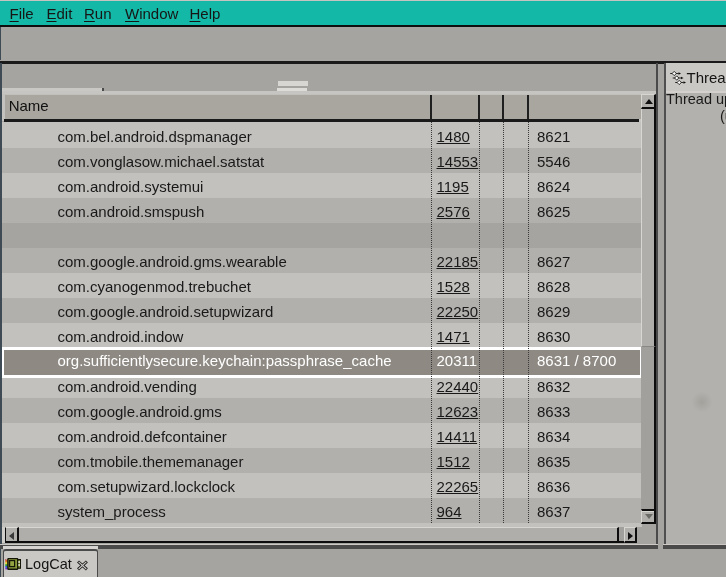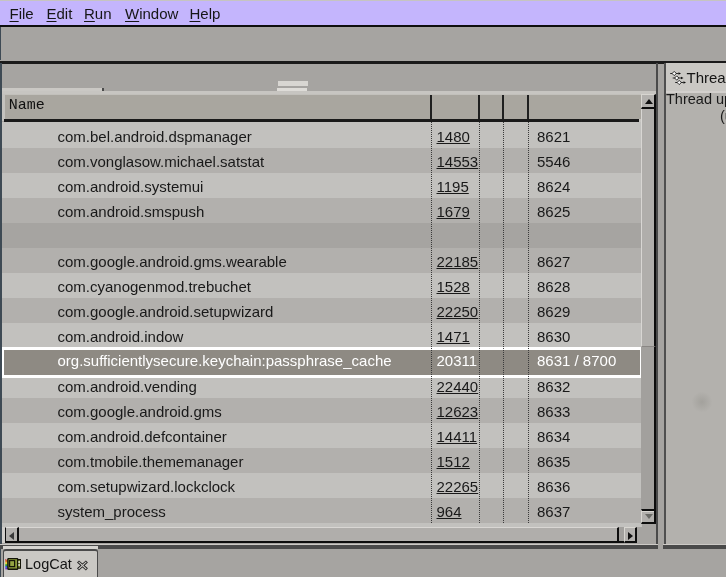--- a/index.html
+++ b/index.html
@@ -1,38 +1,38 @@
 <!DOCTYPE html>
 <html><head>
 <meta charset="utf-8">
 <style>
   * { margin:0; padding:0; box-sizing:border-box; }
   html,body { width:726px; height:577px; overflow:hidden; }
   body { position:relative; background:#a6a4a1; font-family:"Liberation Sans",sans-serif; }
   .abs { position:absolute; }
   .txt { color:#191919; font-size:15px; white-space:nowrap; }
   
-  #menubar { left:0; top:0; width:726px; height:25px; background:#c4b5fd; border-top:1px solid #c6c4c1; }
+  #menubar { left:0; top:0; width:726px; height:25px; background:#14b8a6; border-top:1px solid #c6c4c1; }
   #menubar span { position:absolute; top:4px; font-size:15px; color:#161616; }
   #menubar span u { text-decoration:underline; text-underline-offset:2px; }
   #mline { left:0; top:25px; width:726px; height:2px; background:#0e0e0e; }
   #strip { left:0; top:27px; width:726px; height:33px; background:#a6a4a1; border-left:1px solid #3e4a54; }
   #topline { left:0; top:60.5px; width:726px; height:3px; background:#1a1a1a; }
   
   #devpanel { left:0; top:63px; width:658px; height:486px; }
   #tabrow { left:1px; top:0; width:655px; height:28px; background:#a6a4a1;margin-top:25px; }
   #devtab { left:0; top:0; width:103px; height:28px; background:#cac8c4; border-right:2px solid #4a4a4a; }
   #devtab .lbl { position:absolute; left:25px; top:7px; font-size:15px; color:#141414; }
   .lightstrip { left:1px; top:28px; width:655px; height:3px; background:#c7c5c1; }
   
   .tsep { position:absolute; top:6px; width:1.5px; height:16px; background:#cfccc9; }
   .tbtn { position:absolute; top:0; width:30px; height:27.5px; background:#dedcd8; }
   .icon16 { position:absolute; top:6px; width:16px; height:16px; }
   
-  #thead { left:4.5px; top:31px; width:637.5px; height:27px; background:#a9a69f; border-top:1px solid #c2c0bb;font-family:Liberation Mono, monospace; }
+  #thead { left:4.5px; top:31px; width:637.5px; height:27px; background:#a9a69f; border-top:1px solid #c2c0bb; }
   #thead .hline { position:absolute; top:0; width:2px; height:27px; background:#1f1f1f; }
   #thead .hname { position:absolute; left:4.2px; top:1.5px; font-size:15px; color:#111; }
   #hbot { left:4px; top:55.5px; width:634.5px; height:3.5px; background:#1a1a1a; }
   
   #rows { left:2px; top:59px; width:640px; height:405px; }
   .row { position:absolute; left:0; width:640px; height:25px; }
   .rl { background:#c2c1be; }
   .rd { background:#b2b0ad; }
   .row .nm { position:absolute; left:55.5px; top:5px; }
   .row .pid { position:absolute; left:434.5px; top:5px;text-decoration:underline; }
@@ -240,21 +240,21 @@
         <span class="pid">14553</span>
         <span class="prt">5546</span>
       </div>
       <div class="row rl txt" style="top:51px">
         <span class="nm">com.android.systemui</span>
         <span class="pid">1195</span>
         <span class="prt">8624</span>
       </div>
       <div class="row rd txt" style="top:76px">
         <span class="nm">com.android.smspush</span>
-        <span class="pid">1679</span>
+        <span class="pid">2576</span>
         <span class="prt">8625</span>
       </div>
       <div class="row rd txt" style="top:126px">
         <span class="nm">com.google.android.gms.wearable</span>
         <span class="pid">22185</span>
         <span class="prt">8627</span>
       </div>
       <div class="row rl txt" style="top:151px">
         <span class="nm">com.cyanogenmod.trebuchet</span>
         <span class="pid">1528</span>

